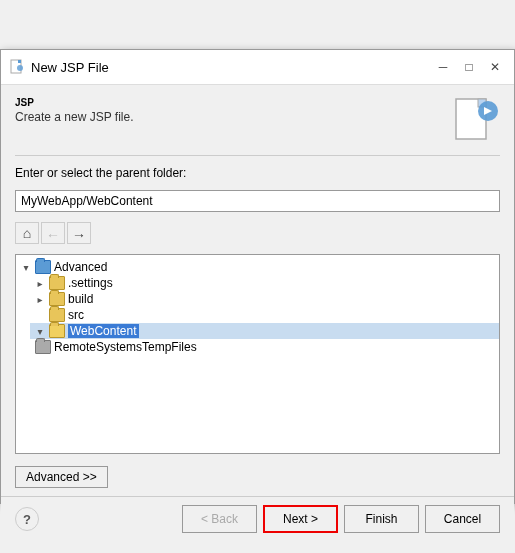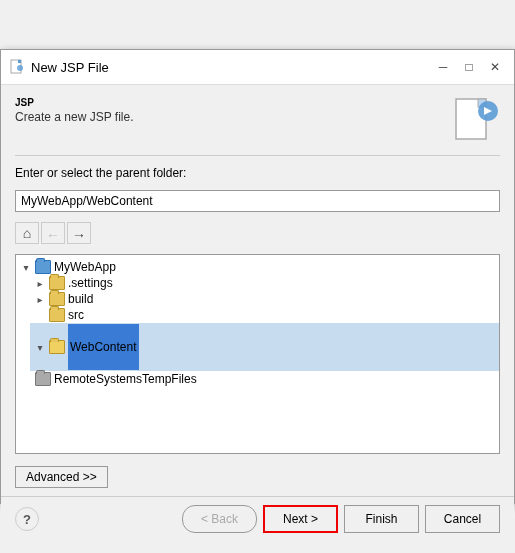--- a/index.html
+++ b/index.html
@@ -196,22 +196,22 @@
     }
     .tree-folder-icon.remote::before {
       background: #aaa;
       border-color: #777;
     }
     .tree-label {
       font-size: 12px;
     }
     .tree-label.highlighted {
       background: #3a7bd5;
-      color: #000000;
-      padding: 16px 2px;
+      color: #ffffff;
+      padding: 0 2px;
     }
     .indent1 { margin-left: 14px; }
 
     .file-name-row {
       display: flex;
       align-items: center;
       gap: 8px;
       margin-top: 4px;
     }
     .file-name-label {
@@ -270,21 +270,20 @@
       cursor: pointer;
       min-width: 75px;
     }
     .footer-btn.next-btn {
       border: 2px solid #e00;
       font-weight: normal;
     }
     .footer-btn.disabled {
       color: #aaa;
       cursor: default;
-      border-radius: 13px;
     }
   </style>
 </head>
 <body>
 
 <div class="window">
 
   <div class="title-bar">
     <div class="title-bar-left">
       <svg class="title-icon" viewBox="0 0 16 16">
@@ -332,21 +331,21 @@
       <button class="toolbar-btn">⌂</button>
       <button class="toolbar-btn disabled">←</button>
       <button class="toolbar-btn">→</button>
     </div>
 
     <div class="tree-container">
 
       <div class="tree-item">
         <div class="tree-toggle">▾</div>
         <div class="tree-folder-icon project"></div>
-        <span class="tree-label">MyWebApp</span>
+        <span class="tree-label">Advanced</span>
       </div>
 
       <div class="tree-item indent1">
         <div class="tree-toggle">▸</div>
         <div class="tree-folder-icon"></div>
         <span class="tree-label">.settings</span>
       </div>
 
       <div class="tree-item indent1">
         <div class="tree-toggle">▸</div>

